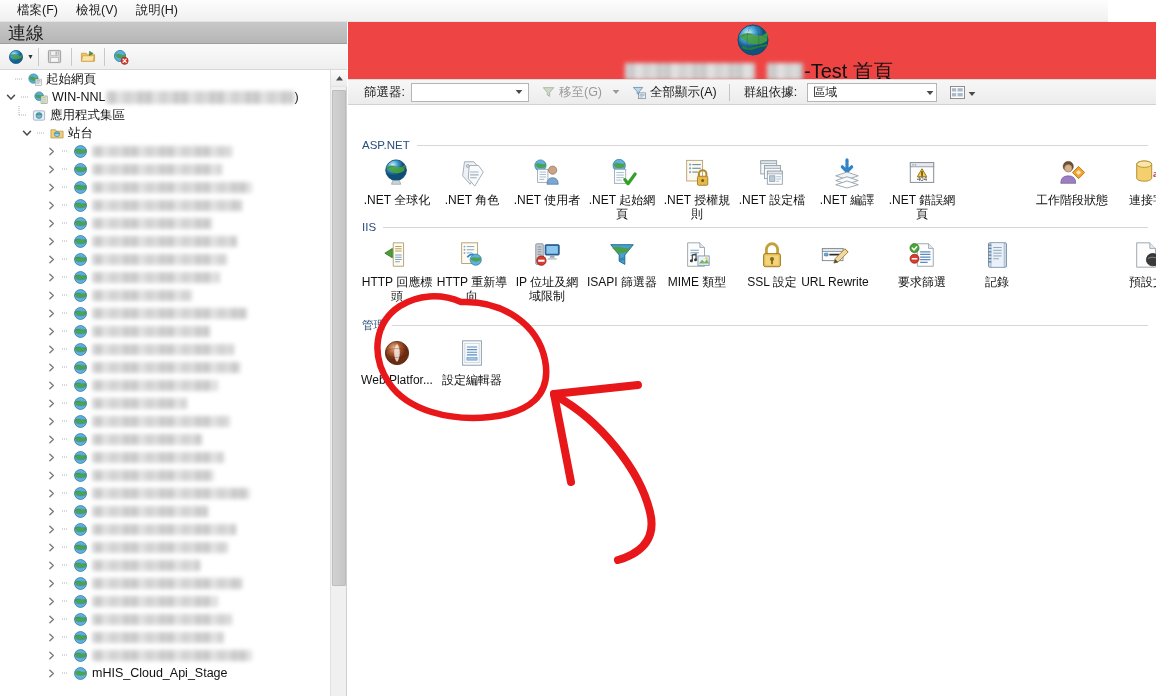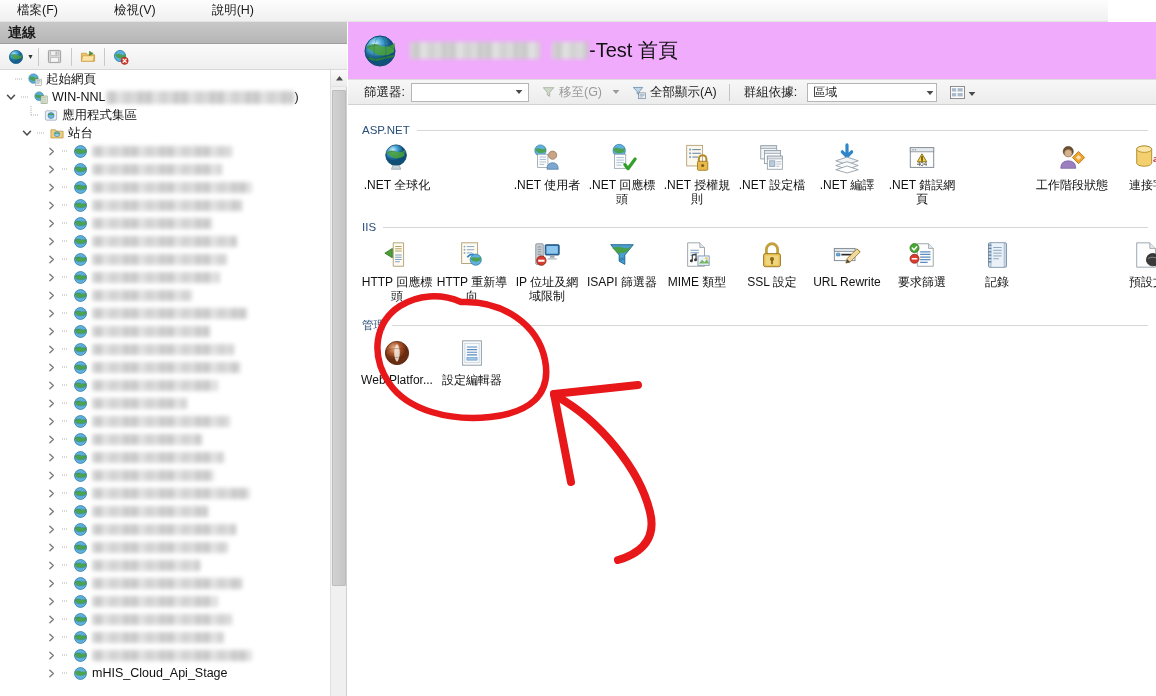--- a/index.html
+++ b/index.html
@@ -11,39 +11,39 @@
     font-family: "Liberation Sans", "DejaVu Sans", sans-serif;
     -webkit-font-smoothing: antialiased;
   }
   #app { position: relative; width: 1156px; height: 696px; }
 
   
   .menubar {
     position: absolute; left: 0; top: 0; width: 1108px; height: 22px;
     background: linear-gradient(#fdfdfd, #f0f0f0);
     border-bottom: 1px solid #e3e3e3;
-    display: flex; align-items: center; padding-left: 8px; gap: 38px;
+    display: flex; align-items: center; padding-left: 8px;
   }
   .menu-item {
     font-size: 12.5px; color: #1b1b1b; padding: 2px 9px; cursor: default;
     white-space: nowrap;
   }
 
   
   .left-panel {
     position: absolute; left: 0; top: 22px; width: 347px; height: 674px;
     background: #ffffff; border-right: 1px solid #cfcfcf;
   }
   .panel-header {
     position: absolute; left: 0; top: 0; width: 347px; height: 22px;
     background: linear-gradient(#c8c8c8, #b6b6b6);
     border-bottom: 1px solid #9d9d9d;
     display: flex; align-items: center; padding-left: 8px;
   }
-  .panel-header-title { font-size: 14px; color: #1b1b1b; font-weight: 700; }
+  .panel-header-title { font-size: 18px; color: #1b1b1b; font-weight: 400; }
 
   .panel-toolbar {
     position: absolute; left: 0; top: 22px; width: 347px; height: 26px;
     background: linear-gradient(#fbfbfb, #eeeeee);
     border-bottom: 1px solid #d8d8d8;
     display: flex; align-items: center; padding-left: 4px; gap: 1px;
   }
   .tb-btn {
     width: 24px; height: 22px; display: flex; align-items: center;
     justify-content: center; cursor: default; border: 1px solid transparent;
@@ -97,21 +97,21 @@
     border: 1px solid #bdbdbd; border-radius: 1px; cursor: default;
   }
 
   
   .content {
     position: absolute; left: 348px; top: 22px; width: 808px; height: 674px;
     background: #ffffff; overflow: hidden;
   }
   .content-header {
     position: absolute; left: 0; top: 0; width: 808px; height: 57px;
-    background: #f0abfc; display: flex; align-items: center; padding-left: 14px;
+    background: #ef4444; display: flex; align-items: center; padding-left: 14px; flex-direction: column;
   }
   .ch-icon { width: 36px; height: 36px; flex: 0 0 36px; margin-right: 12px; }
   .ch-title {
     font-size: 20px; color: #111; display: flex; align-items: center; gap: 0px;
     white-space: nowrap;
   }
   .ch-title .redact { height: 17px; vertical-align: -2px; }
 
   .filterbar {
     position: absolute; left: 0; top: 57px; width: 808px; height: 26px;
@@ -283,21 +283,21 @@
             <rect x="9" y="7.6" width="4.6" height="1.3" fill="#b9c6a6"></rect>
             <rect x="9" y="9.8" width="4.6" height="1.3" fill="#b9c6a6"></rect>
             <rect x="9" y="12" width="4.6" height="1.3" fill="#b9c6a6"></rect>
           </svg>
         </span>
         <span class="t-label">WIN-NNL</span>
         <span class="redact tall" style="width:188px;margin-left:1px"></span>
         <span class="t-label">)</span>
       </div>
 
-      <div class="tree-row" style="padding-left:28px">
+      <div class="tree-row" style="padding-left:16px">
         <span class="exp">
           <svg width="12" height="18">
               <path d="M2 9h8M2 0v9" stroke="#b0b0b0" stroke-width="1" stroke-dasharray="1 1"></path>
             </svg>
         </span>
         <span class="t-icon">
           <svg width="16" height="15" viewBox="0 0 16 16">
             <rect x="2" y="3" width="12" height="10" rx="1.4" fill="#e8eef5" stroke="#8a9cb0" stroke-width="0.7"></rect>
             <circle cx="8" cy="8" r="3.2" fill="#6fb3dd" stroke="#2b7aa8" stroke-width="0.6"></circle>
             <path d="M5 7.2q3-1.4 6 0" stroke="#3f8f35" stroke-width="1.1" fill="none"></path>
@@ -1016,21 +1016,21 @@
         <span>
           <svg width="8" height="6" viewBox="0 0 8 6">
               <path d="M0.6 1h6.8L4 5z" fill="#4a4a4a"></path>
             </svg>
         </span>
       </div>
     </div>
 
     <div class="sections">
 
-      <div class="section" style="top:16px">
+      <div class="section" style="top:31px">
         <div class="sec-head">
           <span class="sec-title">ASP.NET</span>
           <span class="sec-rule"></span>
         </div>
         <div class="icon-row">
 
           <div class="tile" style="left:12px">
             <span class="tile-img">
               <svg width="30" height="30" viewBox="0 0 32 32">
                 <defs>
@@ -1042,20 +1042,31 @@
                   </defs>
                 <circle cx="15" cy="13" r="11" fill="url(#g1)" stroke="#0e4a70" stroke-width="0.9"></circle>
                 <path d="M4.5 10q5-3.6 10-1t10-1.6l-.8 6.4q-6.6 4.4-13 1.4z" fill="#49a03a" opacity=".88"></path>
                 <ellipse cx="15" cy="13" rx="11" ry="4.4" fill="none" stroke="#0e4a70" stroke-width="0.7" opacity=".4"></ellipse>
                 <path d="M11.5 24h7l1.6 4h-10z" fill="#c9d3da" stroke="#8e9aa4" stroke-width="0.7"></path>
               </svg>
             </span>
             <span class="tile-label">.NET 全球化</span>
           </div>
 
+          <div class="tile" style="left:87px">
+            <span class="tile-img">
+              <svg width="30" height="30" viewBox="0 0 32 32">
+                <path d="M8 4h10l6 7-10 17-8-9z" fill="#eef1f5" stroke="#97a3ae" stroke-width="0.9"></path>
+                <path d="M13 8h10l5 7-9 15-7-8z" fill="#f8fafc" stroke="#97a3ae" stroke-width="0.9"></path>
+                <path d="M14 15h9M14 18h9M14 21h7" stroke="#9fadbb" stroke-width="1.1"></path>
+                <circle cx="11.5" cy="8.5" r="1.6" fill="#cfd8e1" stroke="#8e9aa4" stroke-width="0.7"></circle>
+              </svg>
+            </span>
+            <span class="tile-label">.NET 角色</span>
+          </div>
 
           <div class="tile" style="left:162px">
             <span class="tile-img">
               <svg width="30" height="30" viewBox="0 0 32 32">
                 <circle cx="9" cy="8" r="6" fill="#5fb0dd" stroke="#2177a5" stroke-width="0.7"></circle>
                 <path d="M3.2 7q3-2 5.8-0.9T15 5.6l-.4 3.6q-4 2.6-8.6.8z" fill="#49a03a" opacity=".85"></path>
                 <rect x="6" y="12" width="11" height="14" fill="#fbfcfd" stroke="#8e9aa4" stroke-width="0.8"></rect>
                 <path d="M8 15h7M8 17.6h7M8 20.2h7M8 22.8h5" stroke="#9fb3c6" stroke-width="0.9"></path>
                 <circle cx="22" cy="13" r="4.4" fill="#caa487" stroke="#8e6a4e" stroke-width="0.7"></circle>
                 <path d="M16 28q0-7 6-7t6 7z" fill="#7ba7d0" stroke="#3f6e9c" stroke-width="0.7"></path>
@@ -1067,21 +1078,21 @@
           <div class="tile" style="left:237px">
             <span class="tile-img">
               <svg width="30" height="30" viewBox="0 0 32 32">
                 <circle cx="13" cy="8" r="6.6" fill="#5fb0dd" stroke="#2177a5" stroke-width="0.7"></circle>
                 <path d="M6.6 6.6q3.4-2.2 6.4-1t6-0.4l-.4 4q-4.6 2.8-9.8.8z" fill="#49a03a" opacity=".85"></path>
                 <rect x="8" y="12" width="12" height="15" fill="#fbfcfd" stroke="#8e9aa4" stroke-width="0.8"></rect>
                 <path d="M10 15.5h8M10 18.2h8M10 20.9h8M10 23.6h5.6" stroke="#9fb3c6" stroke-width="0.9"></path>
                 <path d="M19 23l3.4 4.4L30 17" fill="none" stroke="#33a02c" stroke-width="3.4" stroke-linecap="round" stroke-linejoin="round"></path>
               </svg>
             </span>
-            <span class="tile-label">.NET 回應標頭</span>
+            <span class="tile-label">.NET 起始網頁</span>
           </div>
 
           <div class="tile" style="left:312px">
             <span class="tile-img">
               <svg width="30" height="30" viewBox="0 0 32 32">
                 <rect x="5" y="2.5" width="17" height="22" fill="#fdf8ec" stroke="#b09b6e" stroke-width="0.9"></rect>
                 <circle cx="8.6" cy="7" r="1.2" fill="#7fa8c9"></circle>
                   <path d="M11 7h9" stroke="#6f8fab" stroke-width="1.2"></path>
                 <circle cx="8.6" cy="11" r="1.2" fill="#7fa8c9"></circle>
                   <path d="M11 11h9" stroke="#6f8fab" stroke-width="1.2"></path>
@@ -1253,21 +1264,21 @@
                 <path d="M10 15V10a6 6 0 0 1 12 0v5" fill="none" stroke="#c2a03c" stroke-width="3"></path>
                 <rect x="7" y="14.5" width="18" height="14" rx="1.8" fill="#e8c154" stroke="#9a7722" stroke-width="1"></rect>
                 <rect x="9" y="16.4" width="14" height="10.2" rx="1.2" fill="#f5dc90" opacity=".7"></rect>
                 <circle cx="16" cy="20.4" r="2.2" fill="#8a6a16"></circle>
                 <path d="M16 21.6v3.4" stroke="#8a6a16" stroke-width="2" stroke-linecap="round"></path>
               </svg>
             </span>
             <span class="tile-label ltr">SSL 設定</span>
           </div>
 
-          <div class="tile" style="left:462px">
+          <div class="tile" style="left:450px">
             <span class="tile-img">
               <svg width="30" height="30" viewBox="0 0 32 32">
                 <rect x="2.5" y="9" width="22" height="13" fill="#fdfdfd" stroke="#7d8790" stroke-width="1"></rect>
                 <rect x="2.5" y="9" width="22" height="3.4" fill="#dfe5ea" stroke="#7d8790" stroke-width="0.8"></rect>
                 <rect x="4.6" y="14" width="4" height="3" rx="0.8" fill="#6aa8dd" stroke="#2d7099" stroke-width="0.6"></rect>
                 <path d="M10 15.6h11" stroke="#2b2b2b" stroke-width="1.8"></path>
                 <path d="M16 20L26.6 9.4l3.4 3.4L19.4 23.4l-4.6 1.2z" fill="#f0d9a0" stroke="#9a7722" stroke-width="0.9"></path>
                 <path d="M26.6 9.4l3.4 3.4" stroke="#9a7722" stroke-width="0.9"></path>
                 <path d="M14.8 24.6l1.6-4 3 3z" fill="#4a4a4a"></path>
               </svg>

